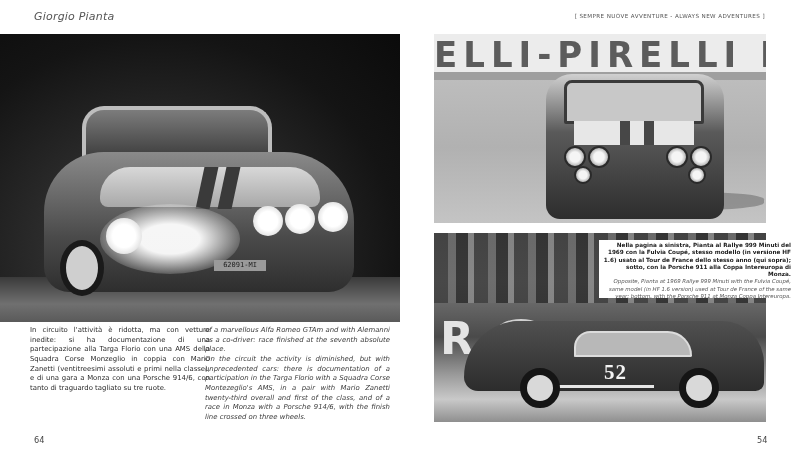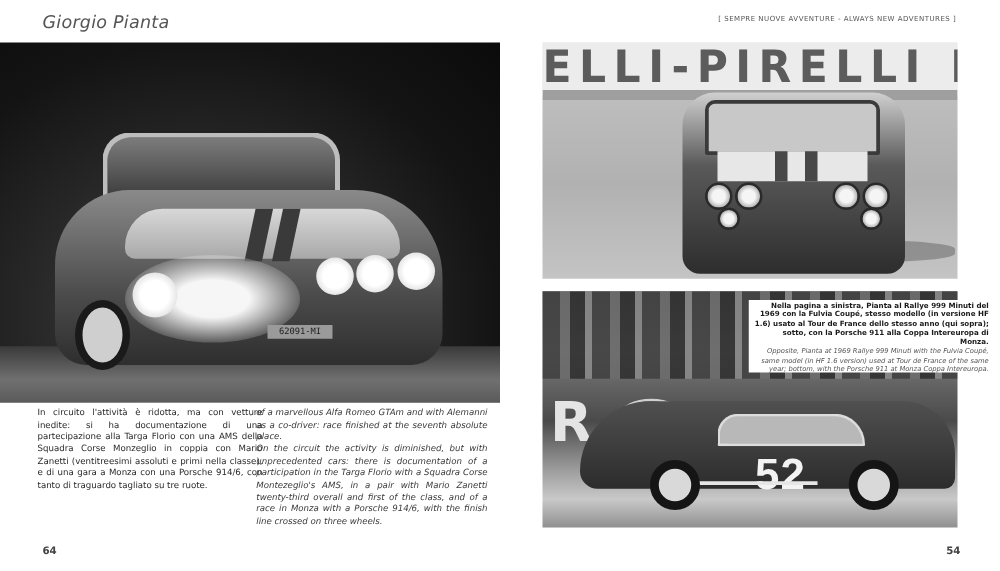--- a/index.html
+++ b/index.html
@@ -1,21 +1,21 @@
 <!DOCTYPE html>
 <html><head>
 <meta charset="utf-8">
 <style>
   * { margin: 0; padding: 0; box-sizing: border-box; }
   html, body { width: 800px; height: 457px; background: #ffffff; overflow: hidden; }
   body { position: relative; font-family: "DejaVu Sans", sans-serif; color: #2a2a2a; }
 
   .running-head-left {
     position: absolute; left: 34px; top: 10px;
-    font-size: 14px; font-style: italic; color: #555; letter-spacing: 0.2px;
+    font-size: 11px; font-style: italic; color: #555; letter-spacing: 0.2px;
   }
   .running-head-right {
     position: absolute; right: 35px; top: 13px;
     font-size: 5.6px; color: #555; letter-spacing: 0.4px; text-transform: uppercase;
   }
 
   .photo { position: absolute; overflow: hidden; }
 
   
   #photo-left { left: 0; top: 34px; width: 400px; height: 288px;
@@ -59,40 +59,40 @@
     background: linear-gradient(#5a5a5a 0%, #7b7b7b 25%, #4a4a4a 55%, #9a9a9a 75%, #c9c9c9 88%, #8f8f8f 100%); }
   #photo-bottom-right .crowd { position:absolute; left:0; top:0; width:100%; height:70px;
     background: repeating-linear-gradient(90deg, #3f3f3f 0 14px, #6c6c6c 14px 22px, #2d2d2d 22px 34px, #8a8a8a 34px 40px); opacity:.85; }
   #photo-bottom-right .r-letter { position:absolute; left:6px; top:80px; font-weight:bold; font-size:44px; color:#e4e4e4; }
   #photo-bottom-right .oval-logo { position:absolute; left:62px; top:86px; width:50px; height:26px; border-radius:50%;
     border:2px solid #d0d0d0; background:#4c4c4c; }
   #photo-bottom-right .car { position:absolute; left:30px; top:88px; width:300px; height:70px;
     background: linear-gradient(#505050, #2c2c2c); border-radius: 120px 90px 18px 30px; }
   #photo-bottom-right .window { position:absolute; left:140px; top:98px; width:118px; height:26px; background:#b8b8b8;
     border-radius: 40px 60px 4px 4px; border:2px solid #dcdcdc; }
-  #photo-bottom-right .number { position:absolute; left:170px; top:127px; font-family:Liberation Sans, sans-serif;
-    font-weight:bold; font-size:35px; color:#f3f3f3; letter-spacing:1px; }
+  #photo-bottom-right .number { position:absolute; left:170px; top:127px; font-family:Liberation Serif, serif;
+    font-weight:bold; font-size:21px; color:#f3f3f3; letter-spacing:1px; }
   #photo-bottom-right .wheel { position:absolute; width:40px; height:40px; border-radius:50%; background:#d9d9d9; border:7px solid #151515; }
   #photo-bottom-right .sill { position:absolute; left:120px; top:152px; width:100px; height:3px; background:#e6e6e6; }
 
   
   .caption {
     position: absolute; left: 599px; top: 240px; width: 195px; height: 58px;
     background: #ffffff; padding: 2px 3px 2px 4px; text-align: right;
   }
   .caption .it { font-size: 5.7px; line-height: 7.3px; font-weight: bold; color: #1a1a1a; }
   .caption .en { font-size: 5.4px; line-height: 7.1px; font-style: italic; color: #555; }
 
   
   .col { position: absolute; top: 326px; width: 180px; font-size: 6.9px; line-height: 9.65px; text-align: justify; }
   .col p { margin: 0; }
   #col-it { left: 30px; color: #2a2a2a; }
   #col-en { left: 205px; width: 185px; color: #3a3a3a; font-style: italic; }
 
-  .folio { position: absolute; top: 435px; font-size: 8.2px; color: #444; font-weight: bold; }
+  .folio { position: absolute; top: 435px; font-size: 8.2px; color: #444; font-weight: normal; }
   #folio-left { left: 34px; }
   #folio-right { left: 757px; }
 </style>
 </head>
 <body>
 
 <div class="running-head-left">Giorgio Pianta</div>
 <div class="running-head-right">[ SEMPRE NUOVE AVVENTURE - ALWAYS NEW ADVENTURES ]</div>
 
 <div class="photo" id="photo-left">

